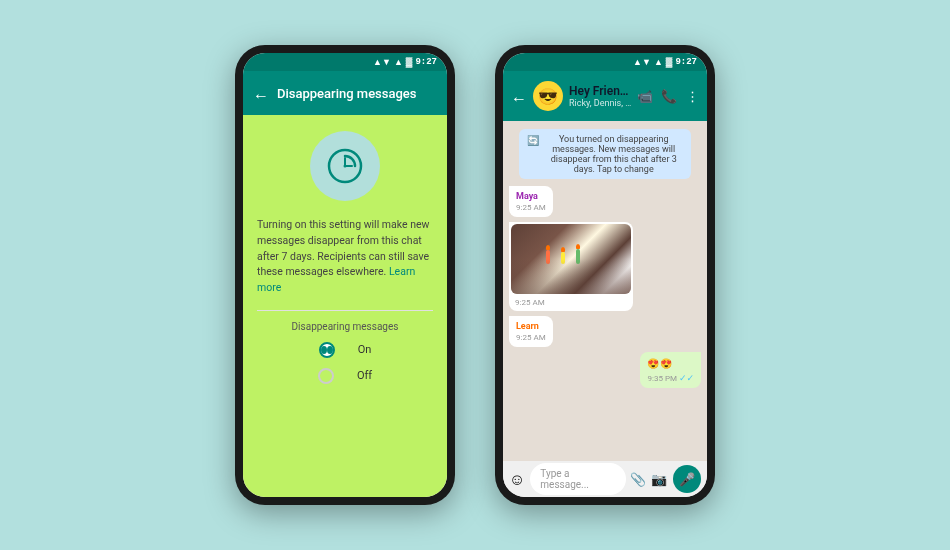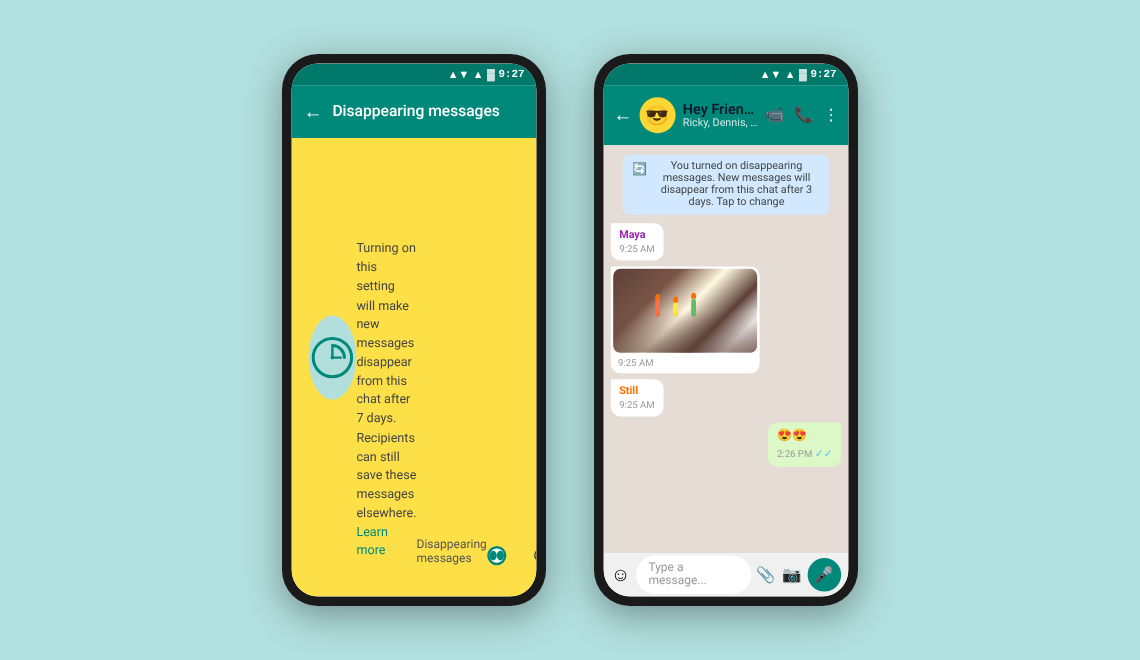--- a/index.html
+++ b/index.html
@@ -73,25 +73,25 @@
     }
 
     .phone1-header-title {
       font-size: 13px;
       font-weight: 500;
       color: white;
     }
 
     .phone1-body {
       flex: 1;
-      background: #fde047;
+      background: #bef264;
       padding: 16px 14px;
       display: flex;
-      flex-direction: row;
-      align-items: flex-end;
+      flex-direction: column;
+      align-items: center;
       overflow: hidden;
     }
 
     .clock-icon-container {
       width: 70px;
       height: 70px;
       background: #b2dfdb;
       border-radius: 50%;
       display: flex;
       align-items: center;
@@ -494,28 +494,28 @@
             <div class="flame"></div>
           </div>
           <div class="candle candle3">
             <div class="flame"></div>
           </div>
         </div>
         <div class="bubble-time" style="padding:2px 4px;">9:25 AM</div>
       </div>
 
       <div class="incoming-bubble">
-        <div class="sender-name sender-ricky">Still</div>
+        <div class="sender-name sender-ricky">Learn</div>
         <div class="bubble-time">9:25 AM</div>
       </div>
 
       <div class="outgoing-bubble">
         <div class="bubble-text">😍😍</div>
         <div class="bubble-time">
-          <span>2:26 PM</span> <span class="tick-mark">✓✓</span>
+          <span>9:35 PM</span> <span class="tick-mark">✓✓</span>
         </div>
       </div>
     </div>
 
     <div class="chat-input-bar">
       <span class="emoji-btn">☺</span>
       <div class="message-input">
         <span>Type a message...</span>
       </div>
       <span class="attach-icon">📎</span>

